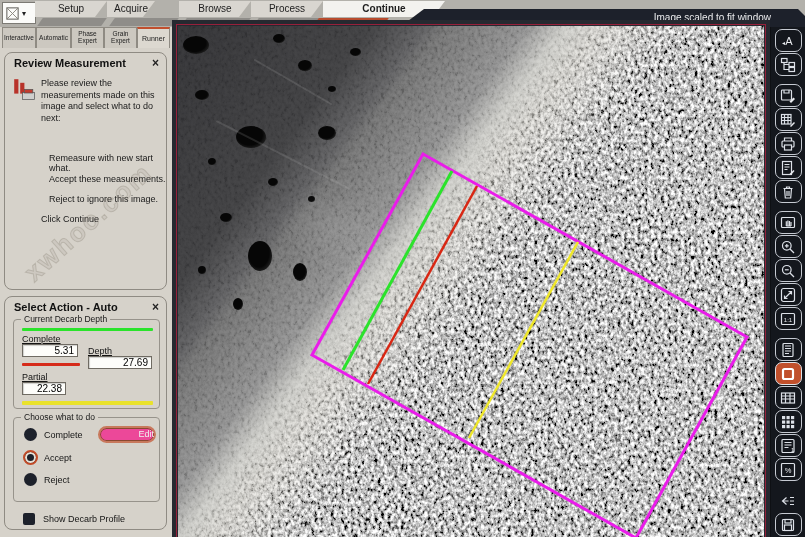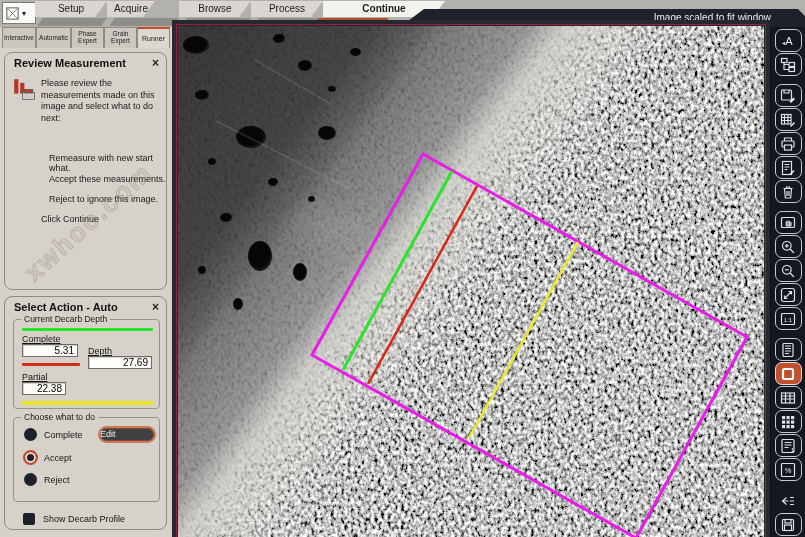--- a/index.html
+++ b/index.html
@@ -34,21 +34,21 @@
   .fieldset { position:absolute; left:8px; width:147px; border:1px solid #97938b; border-radius:4px; }
   .legend { position:absolute; top:-6px; left:7px; background:#d6d2ca; padding:0 3px; font-size:8.5px; color:#161616; }
   .cline { position:absolute; height:3px; border-radius:1px; }
   .flabel { position:absolute; font-size:9px; color:#141414;text-decoration:underline; }
   .vfield { position:absolute; height:13px; background:#fdfdfa; border:1px solid #6f6b63; box-shadow:inset 1px 1px 1px rgba(0,0,0,.18); font-size:10px; color:#000; text-align:right; line-height:12px; padding-right:3px; }
 
   .radio { position:absolute; width:13px; height:13px; border-radius:50%; background:#1d212b; }
   .radio.selected { width:15px; height:15px; background:#1d212b; border:2px solid #c24b28; box-shadow:inset 0 0 0 2px #e6e2d8; }
   .checkbox { position:absolute; width:12px; height:12px; border-radius:2px; background:#1d212b; }
   .optlabel { position:absolute; font-size:9px; color:#141414; }
-  .editbtn { position:absolute; width:58px; height:17px; background:#404040; border:2px solid #c8795c; box-shadow:0 0 0 1px #8a4830 inset; border-radius:9px; color:#f0f0f0; font-size:9px; text-align:left; line-height:13px; }
+  .editbtn { position:absolute; width:58px; height:17px; background:#ec4899; border:2px solid #c8795c; box-shadow:0 0 0 1px #8a4830 inset; border-radius:9px; color:#f0f0f0; font-size:9px; text-align:right; line-height:13px; }
   .continuebtn { position:absolute; width:112px; height:16px; background:#1b1f28; border-radius:9px; color:#f2f2f2; font-size:9.5px; text-align:center; line-height:16px; }
 
   
   .imageframe { position:absolute; left:172px; top:20px; width:598px; height:517px; background:#262930; }
   .crimson { position:absolute; left:4px; top:4px; right:4px; bottom:0; border:1px solid #97203a; border-bottom:none; }
   .micro { position:absolute; left:6px; top:6px; width:586px; height:511px; overflow:hidden; background:#8b8b8b; }
   .micro > * { position:absolute; }
   .noise { left:0; top:0; }
   .shade { left:0; top:0; width:586px; height:511px;
     background:linear-gradient(127deg,

